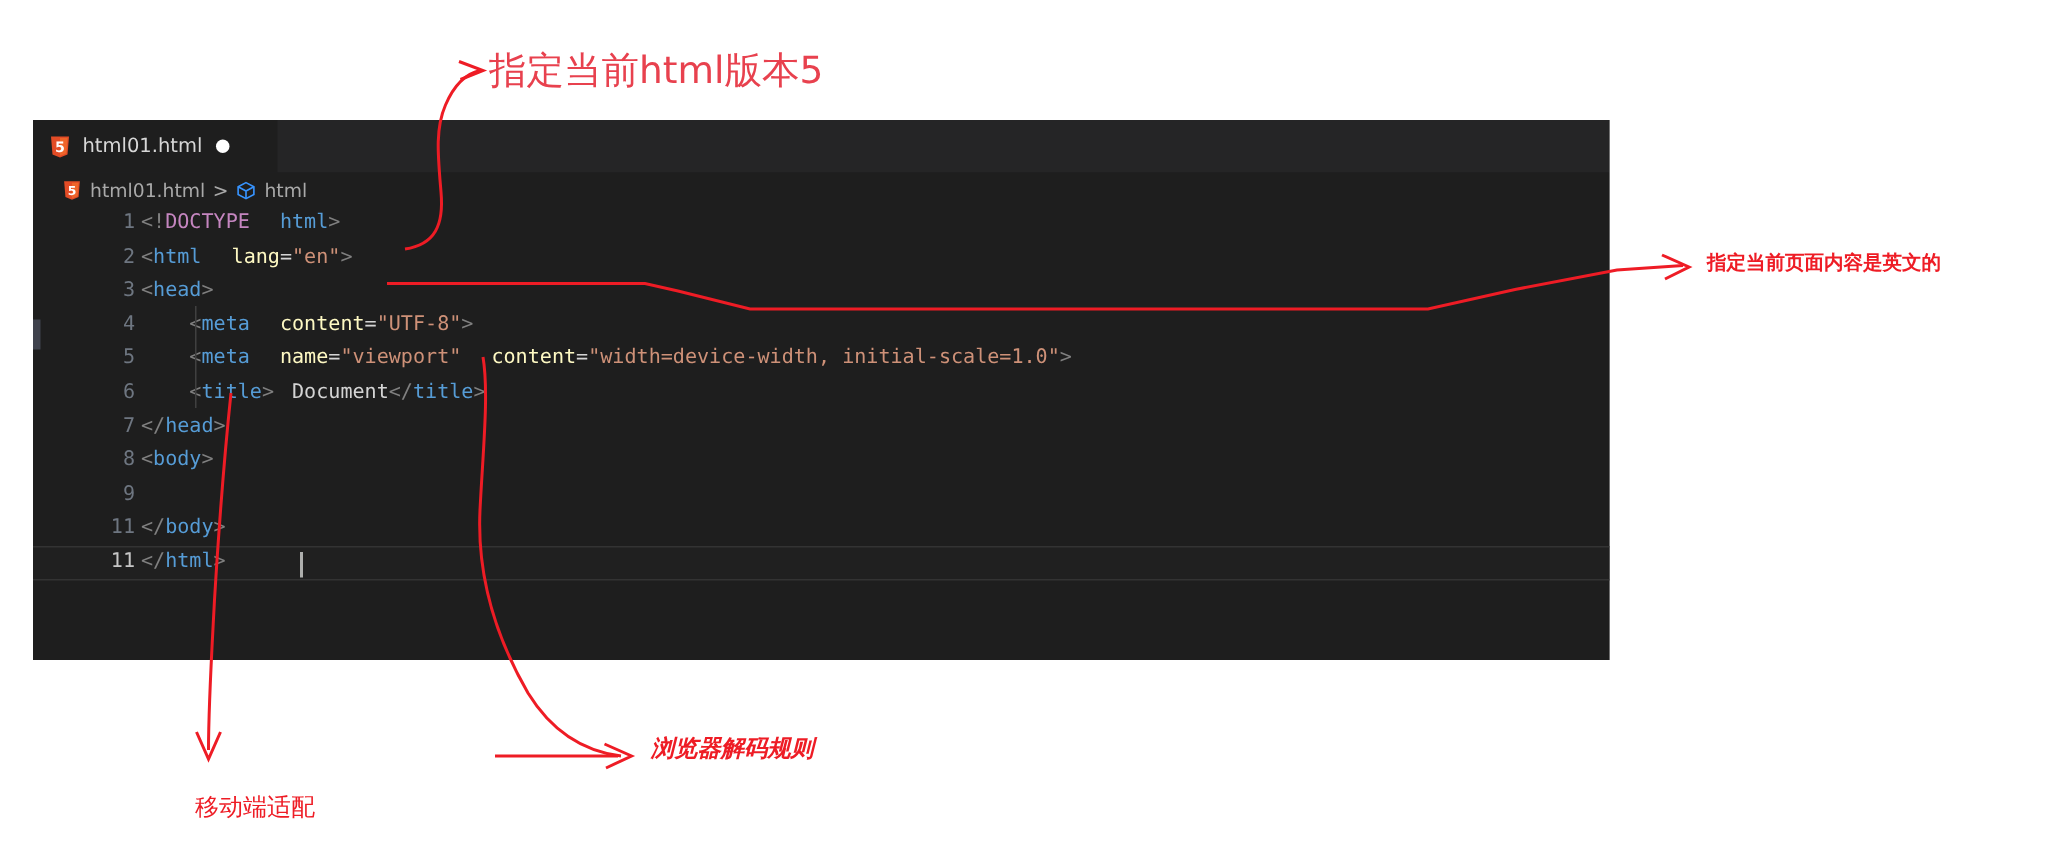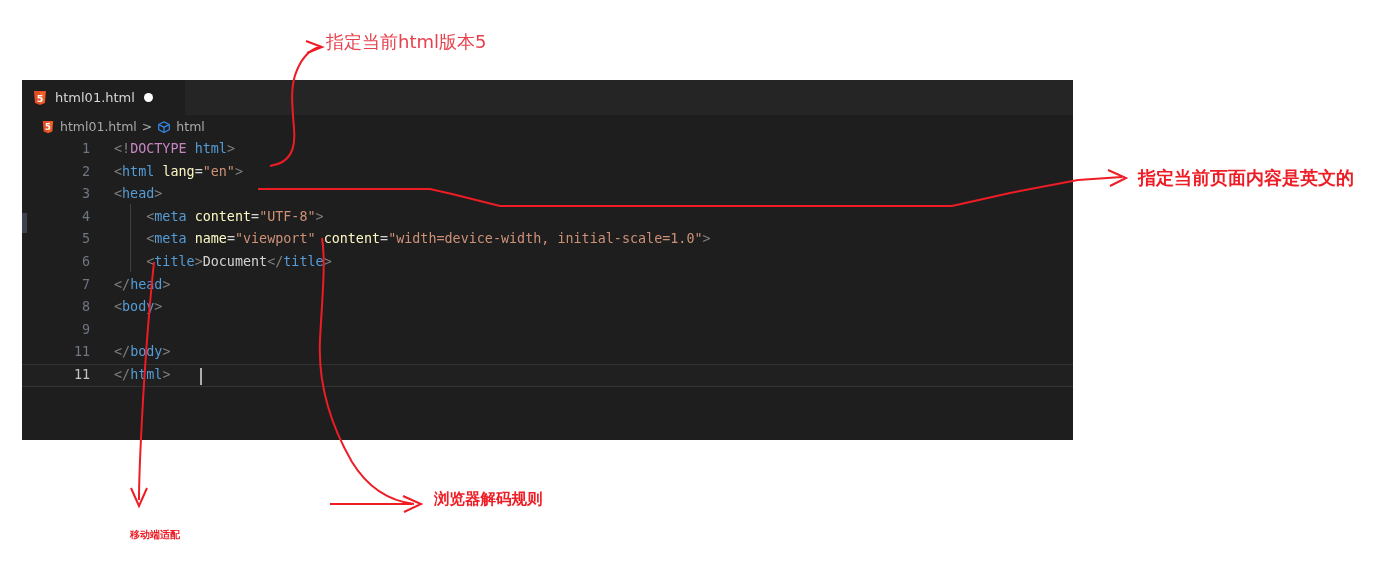--- a/index.html
+++ b/index.html
@@ -124,31 +124,31 @@
     left: 0;
     width: 68px;
     text-align: right;
     color: #6e7681;
     font-family: "DejaVu Sans Mono", monospace;
     font-size: 13.4px;
   }
   .active-line .ln { color: #c6c6c6; }
   .code-text {
     position: absolute;
-    left: 92px;
+    left: 72px;
     white-space: pre;
   }
 
   
   .tok-punct   { color: #808080; }
   .tok-tag     { color: #569cd6; }
   .tok-attr    { color: #fef9c3; }
   .tok-eq      { color: #d4d4d4; }
   .tok-string  { color: #ce9178; }
-  .tok-text    { color: #d4d4d4; }
+  .tok-text    { color: #d4d4d4; margin-left: 12px; }
   .tok-doctype { color: #c586c0; }
   .tok-dtname  { color: #569cd6; }
 
   
   #indent-guide {
     position: absolute;
     left: 108px;
     top: 66px;
     width: 1px;
     height: 68px;
@@ -183,42 +183,43 @@
   }
   .anno-label {
     position: absolute;
     font-family: "DejaVu Sans", sans-serif;
     white-space: nowrap;
     color: #ee1c25;
   }
   #anno-doctype-label {
     left: 326px;
     top: 30px;
-    font-size: 18px;
+    font-size: 25px;
     color: #e8414e;
   }
   #anno-lang-label {
     left: 1138px;
     top: 166px;
-    font-size: 18px;
+    font-size: 13px;
     font-weight: bold;
     color: #ee1c25;
   }
   #anno-charset-label {
     left: 434px;
     top: 489px;
     font-size: 15.5px;
     font-weight: bold;
     color: #ee1c25;
+    font-style: italic;
   }
   #anno-viewport-label {
     left: 130px;
     top: 528px;
-    font-size: 10px;
-    font-weight: bold;
+    font-size: 16px;
+    font-weight: normal;
     color: #ee1c25;
   }
 </style>
 </head>
 <body>
 
 <div id="editor-window">
 
   <div id="tab-bar">
     <div class="editor-tab">

